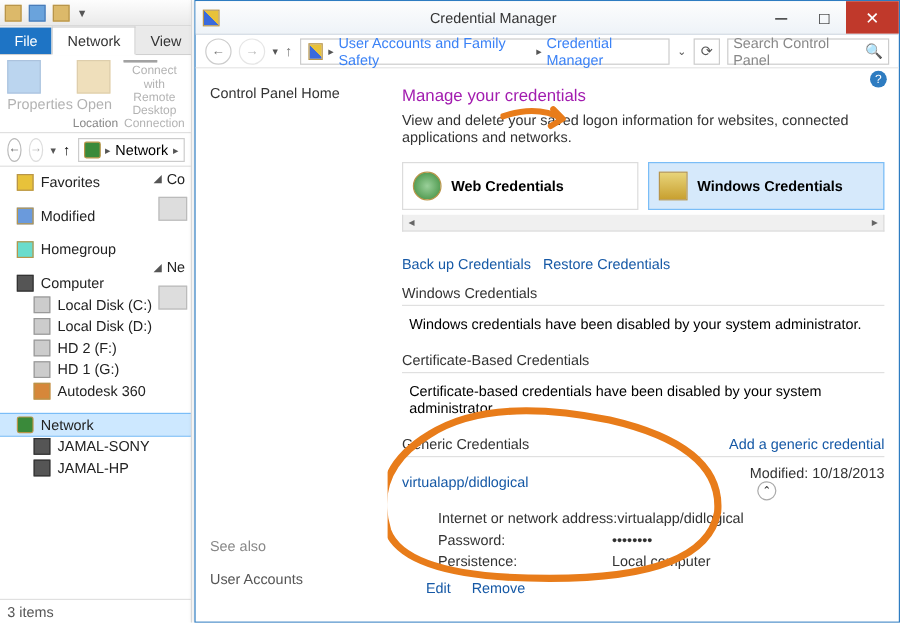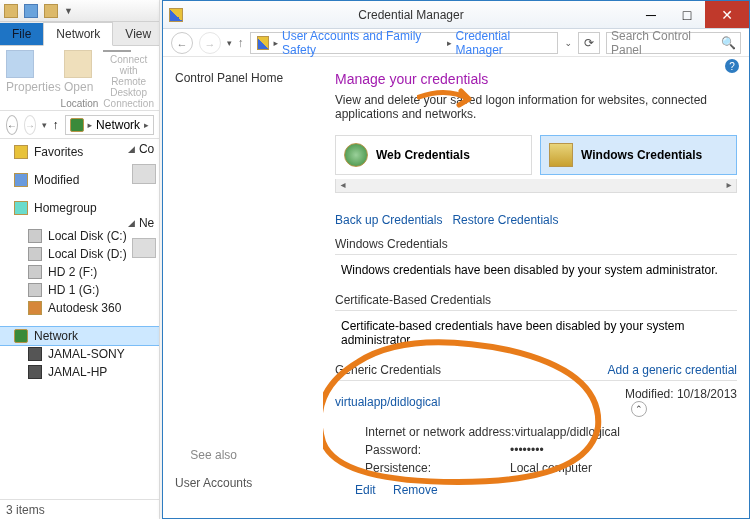--- a/index.html
+++ b/index.html
@@ -4,21 +4,21 @@
 <style>
 * { margin: 0; padding: 0; box-sizing: border-box; font-family: "Segoe UI", Tahoma, sans-serif; font-size: 12px; }
 body { width: 750px; height: 519px; background: #fff; position: relative; overflow: hidden; }
 
 
 .explorer { position: absolute; top: 0; left: 0; width: 160px; height: 519px; background: #fff; border-right: 1px solid #e0e0e0; }
 .qat { height: 22px; background: linear-gradient(#fdfdfd,#eaeaea); display:flex; align-items:center; gap:6px; padding:0 4px; border-bottom:1px solid #d0d0d0;}
 .qat .ic { width:14px; height:14px; }
 .tabs { height: 24px; display:flex; align-items:flex-end; background:#eaeaea; border-bottom:1px solid #d0d0d0;}
 .tabs .tab { padding:4px 12px; font-size:12px; color:#333;}
-.tabs .tab.file { background:#1e74c5; color:#0f172a;}
+.tabs .tab.file { background:#1e74c5; color:#ffffff;}
 .tabs .tab.active { background:#fff; border:1px solid #d0d0d0; border-bottom:1px solid #fff; margin-bottom:-1px;}
 .ribbon { height: 65px; background:#fff; display:flex; gap:10px; padding:4px 6px; border-bottom:1px solid #e0e0e0;}
 .ribbon .btn { display:flex; flex-direction:column; font-size:11px; color:#555; gap:2px; width:48px; text-align:center;}
 .ribbon .btn .ic { width:28px; height:28px; }
 .ribbon .btn.disabled { opacity:.45;}
 .ribbon .grp-label{position:absolute; left:0; right:0; bottom:1px; text-align:center; font-size:10px; color:#888;}
 .addr { height: 28px; display:flex; align-items:center; gap:6px; padding:0 6px; border-bottom:1px solid #e0e0e0;}
 .nav-circ { width:20px; height:20px; border-radius:50%; border:1px solid #bbb; display:flex; align-items:center; justify-content:center; font-size:10px; color:#555;}
 .addr .path { flex:1; height:20px; border:1px solid #ccc; display:flex; align-items:center; padding:0 4px; gap:4px;}
 .tree { padding:4px 0; overflow:hidden;}
@@ -45,21 +45,21 @@
 .cm-toolbar { height:28px; display:flex; align-items:center; gap:6px; padding:0 8px; border-bottom:1px solid #e5e5e5;}
 .cm-toolbar .circ{ width:22px; height:22px; border-radius:50%; border:1px solid #ccc; display:flex;align-items:center;justify-content:center;font-size:11px;color:#777;}
 .cm-toolbar .crumb { flex:1; height:22px; border:1px solid #ccc; display:flex; align-items:center; padding:0 6px; gap:4px; color:#333;}
 .cm-toolbar .crumb a{ text-decoration:none; color:#3b82f6;}
 .cm-toolbar .search{ width:135px; height:22px; border:1px solid #ccc; display:flex; align-items:center; padding:0 4px; color:#888; gap:4px;}
 .cm-toolbar .ref{ width:22px;height:22px;border:1px solid #ccc;display:flex;align-items:center;justify-content:center;color:#555;}
 .help{ position:absolute; right:10px; top:58px; width:14px;height:14px;border-radius:50%;background:#2e7cc1;color:#fff;font-size:10px;display:flex;align-items:center;justify-content:center;}
 
 .cm-body{ position:absolute; top:56px; bottom:0; left:0; right:0; display:flex;}
 .cm-left{ width:160px; padding:14px 12px; color:#333;}
-.cm-left .seealso{ position:absolute; bottom:28px; left:12px; color:#555;text-align:center;}
+.cm-left .seealso{ position:absolute; bottom:28px; left:12px; color:#555;}
 .cm-main{ flex:1; padding:14px 12px 0 12px; position:relative; overflow:hidden;}
 .cm-main h2{ font-size:14px; font-weight:normal; color:#a21caf;}
 .cm-main .desc{ font-size:12px; color:#333; margin:6px 0 14px 0; max-width:380px;}
 
 .credtypes{ display:flex; gap:8px; margin-bottom:4px;}
 .credtypes .ct{ flex:1; height:40px; border:1px solid #dcdcdc; display:flex; align-items:center; gap:8px; padding:0 8px;}
 .credtypes .ct.sel{ background:#d6e9fb; border-color:#7abdf7;}
 .credtypes .ct .ic{ width:24px;height:24px;}
 .credtypes .ct b{ font-size:12px;}
 .hscroll{ height:14px; background:#f0f0f0; border:1px solid #dcdcdc; border-top:none; display:flex; justify-content:space-between;}
@@ -148,20 +148,24 @@
     <div class="item">
         <span class="ic lib sm"></span>
         <span>Modified</span>
       </div>
     <div class="sp"></div>
     <div class="item">
         <span class="ic hg sm"></span>
         <span>Homegroup</span>
       </div>
     <div class="sp"></div>
+    <div class="item">
+        <span class="ic monitor sm"></span>
+        <span>Computer</span>
+      </div>
     <div class="item sub">
         <span class="ic drive sm"></span>
         <span>Local Disk (C:)</span>
       </div>
     <div class="item sub">
         <span class="ic drive sm"></span>
         <span>Local Disk (D:)</span>
       </div>
     <div class="item sub">
         <span class="ic drive sm"></span>

